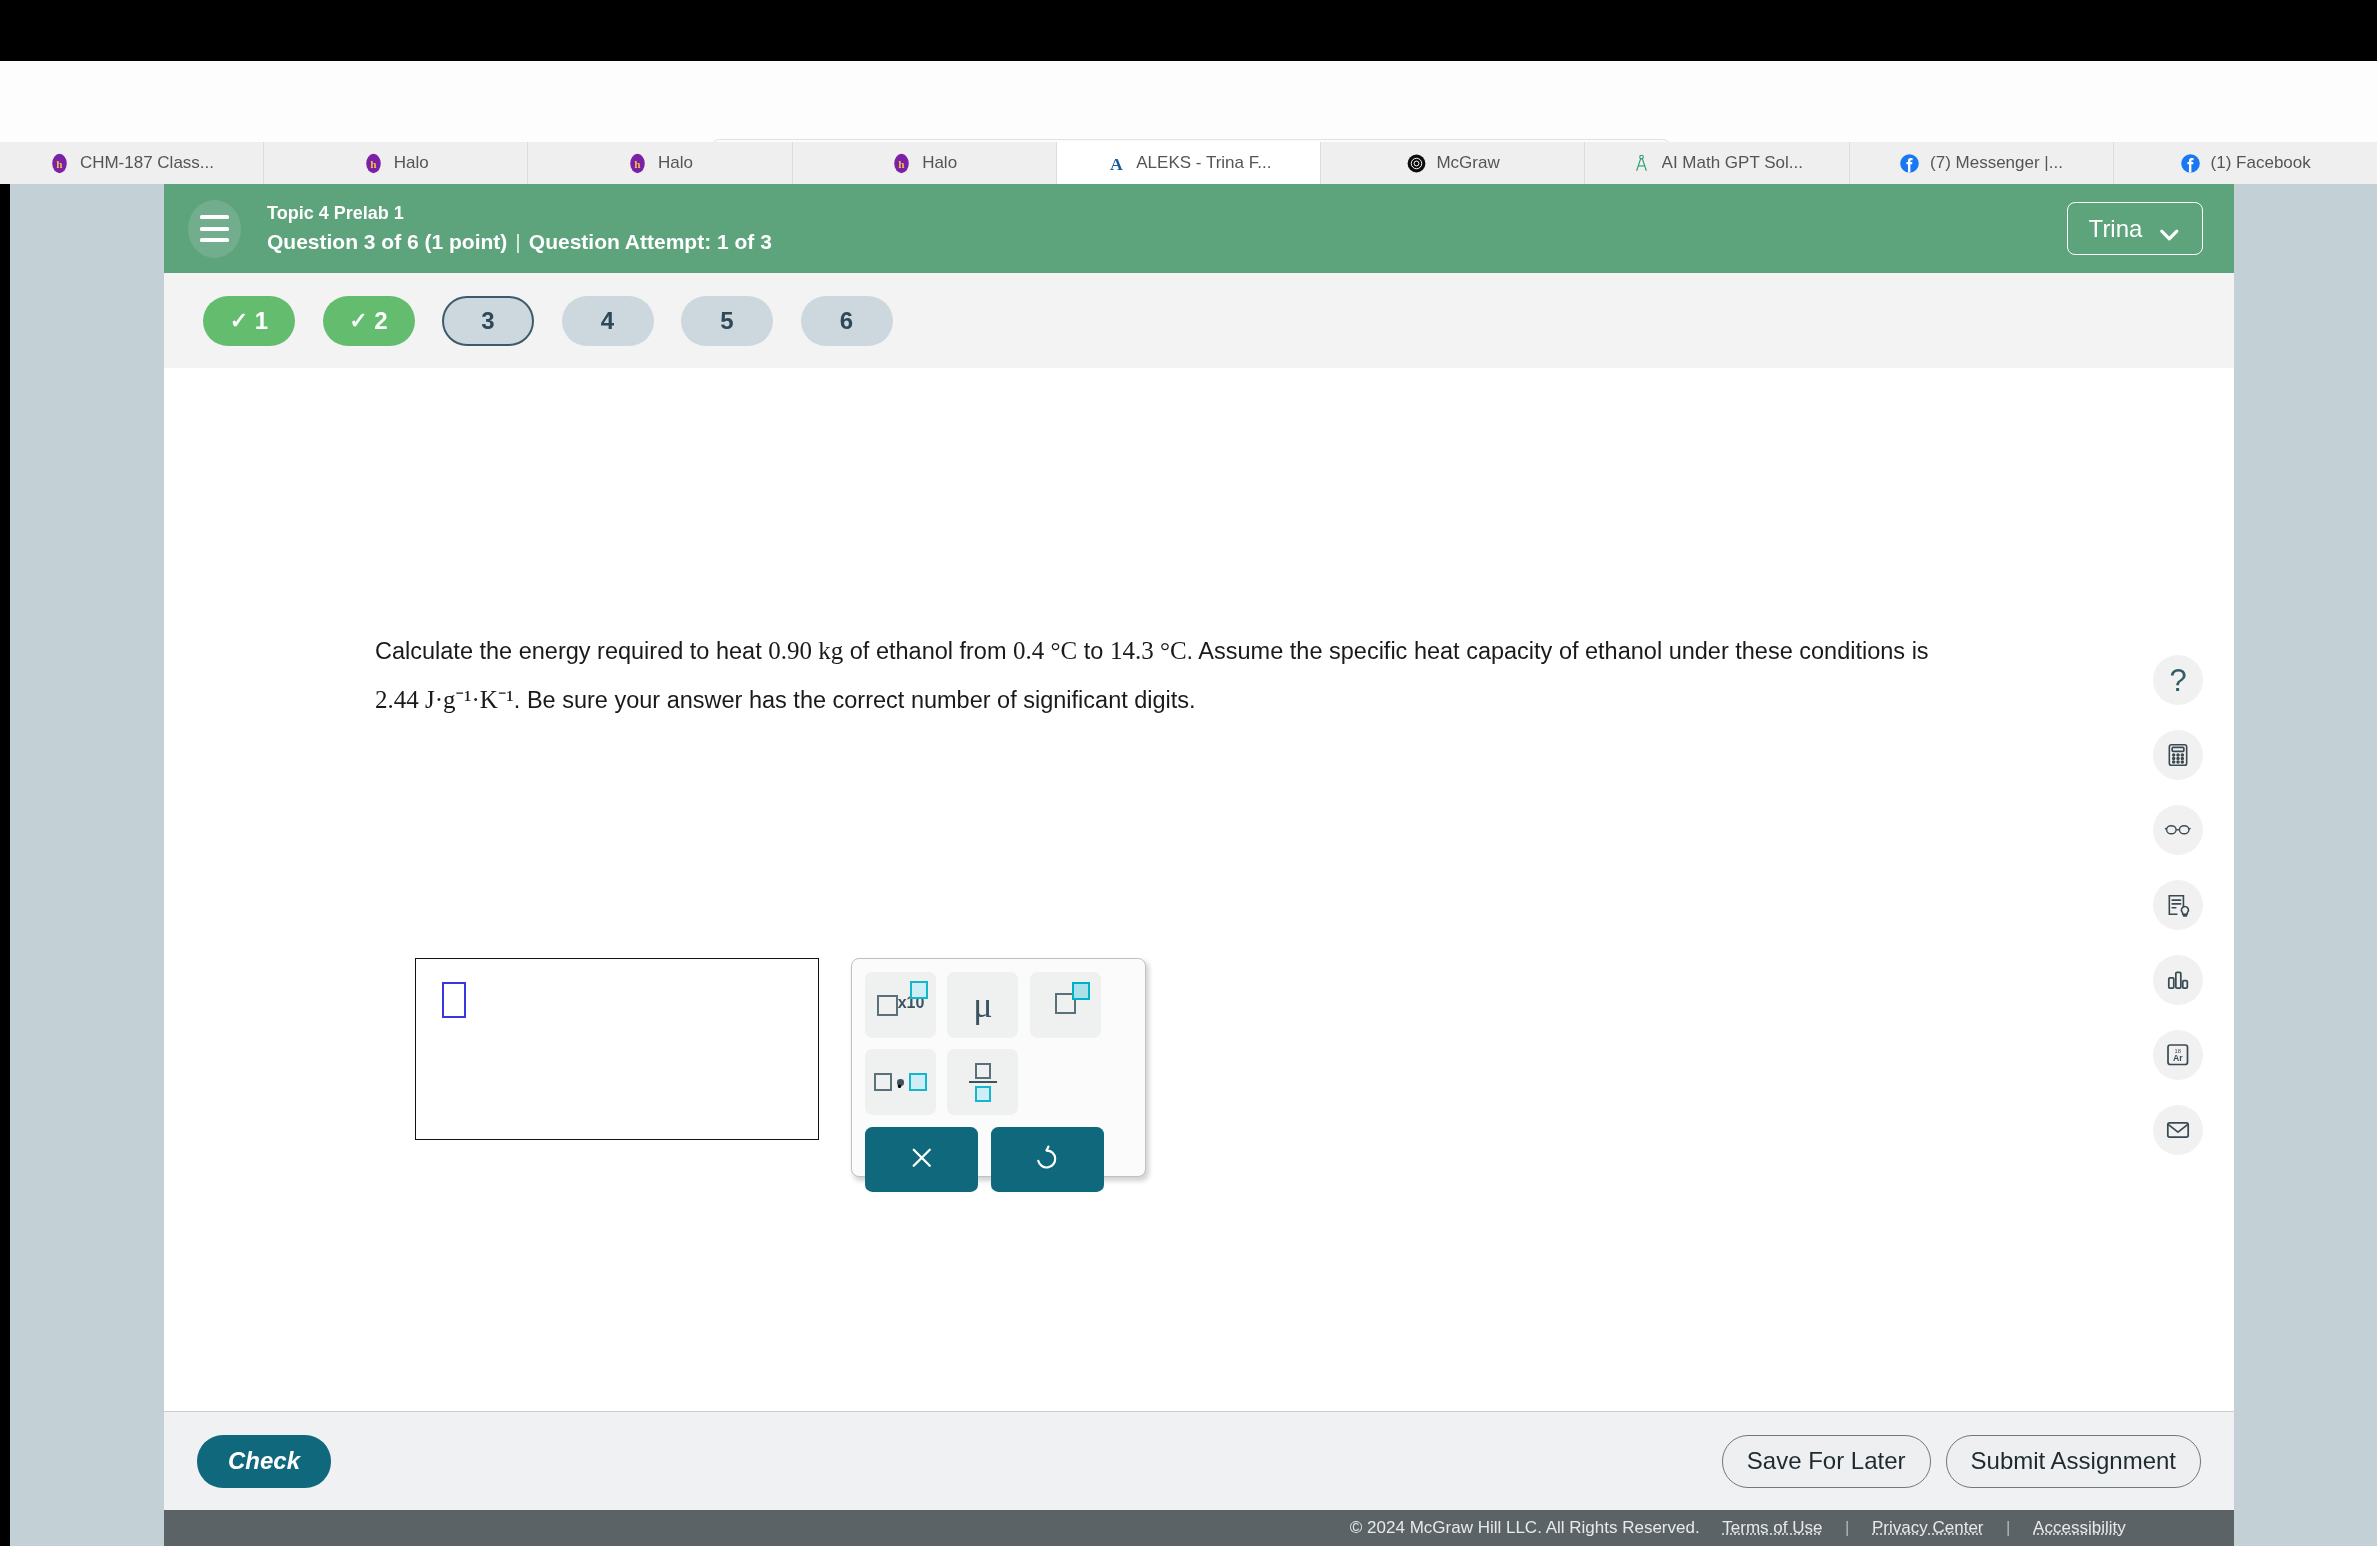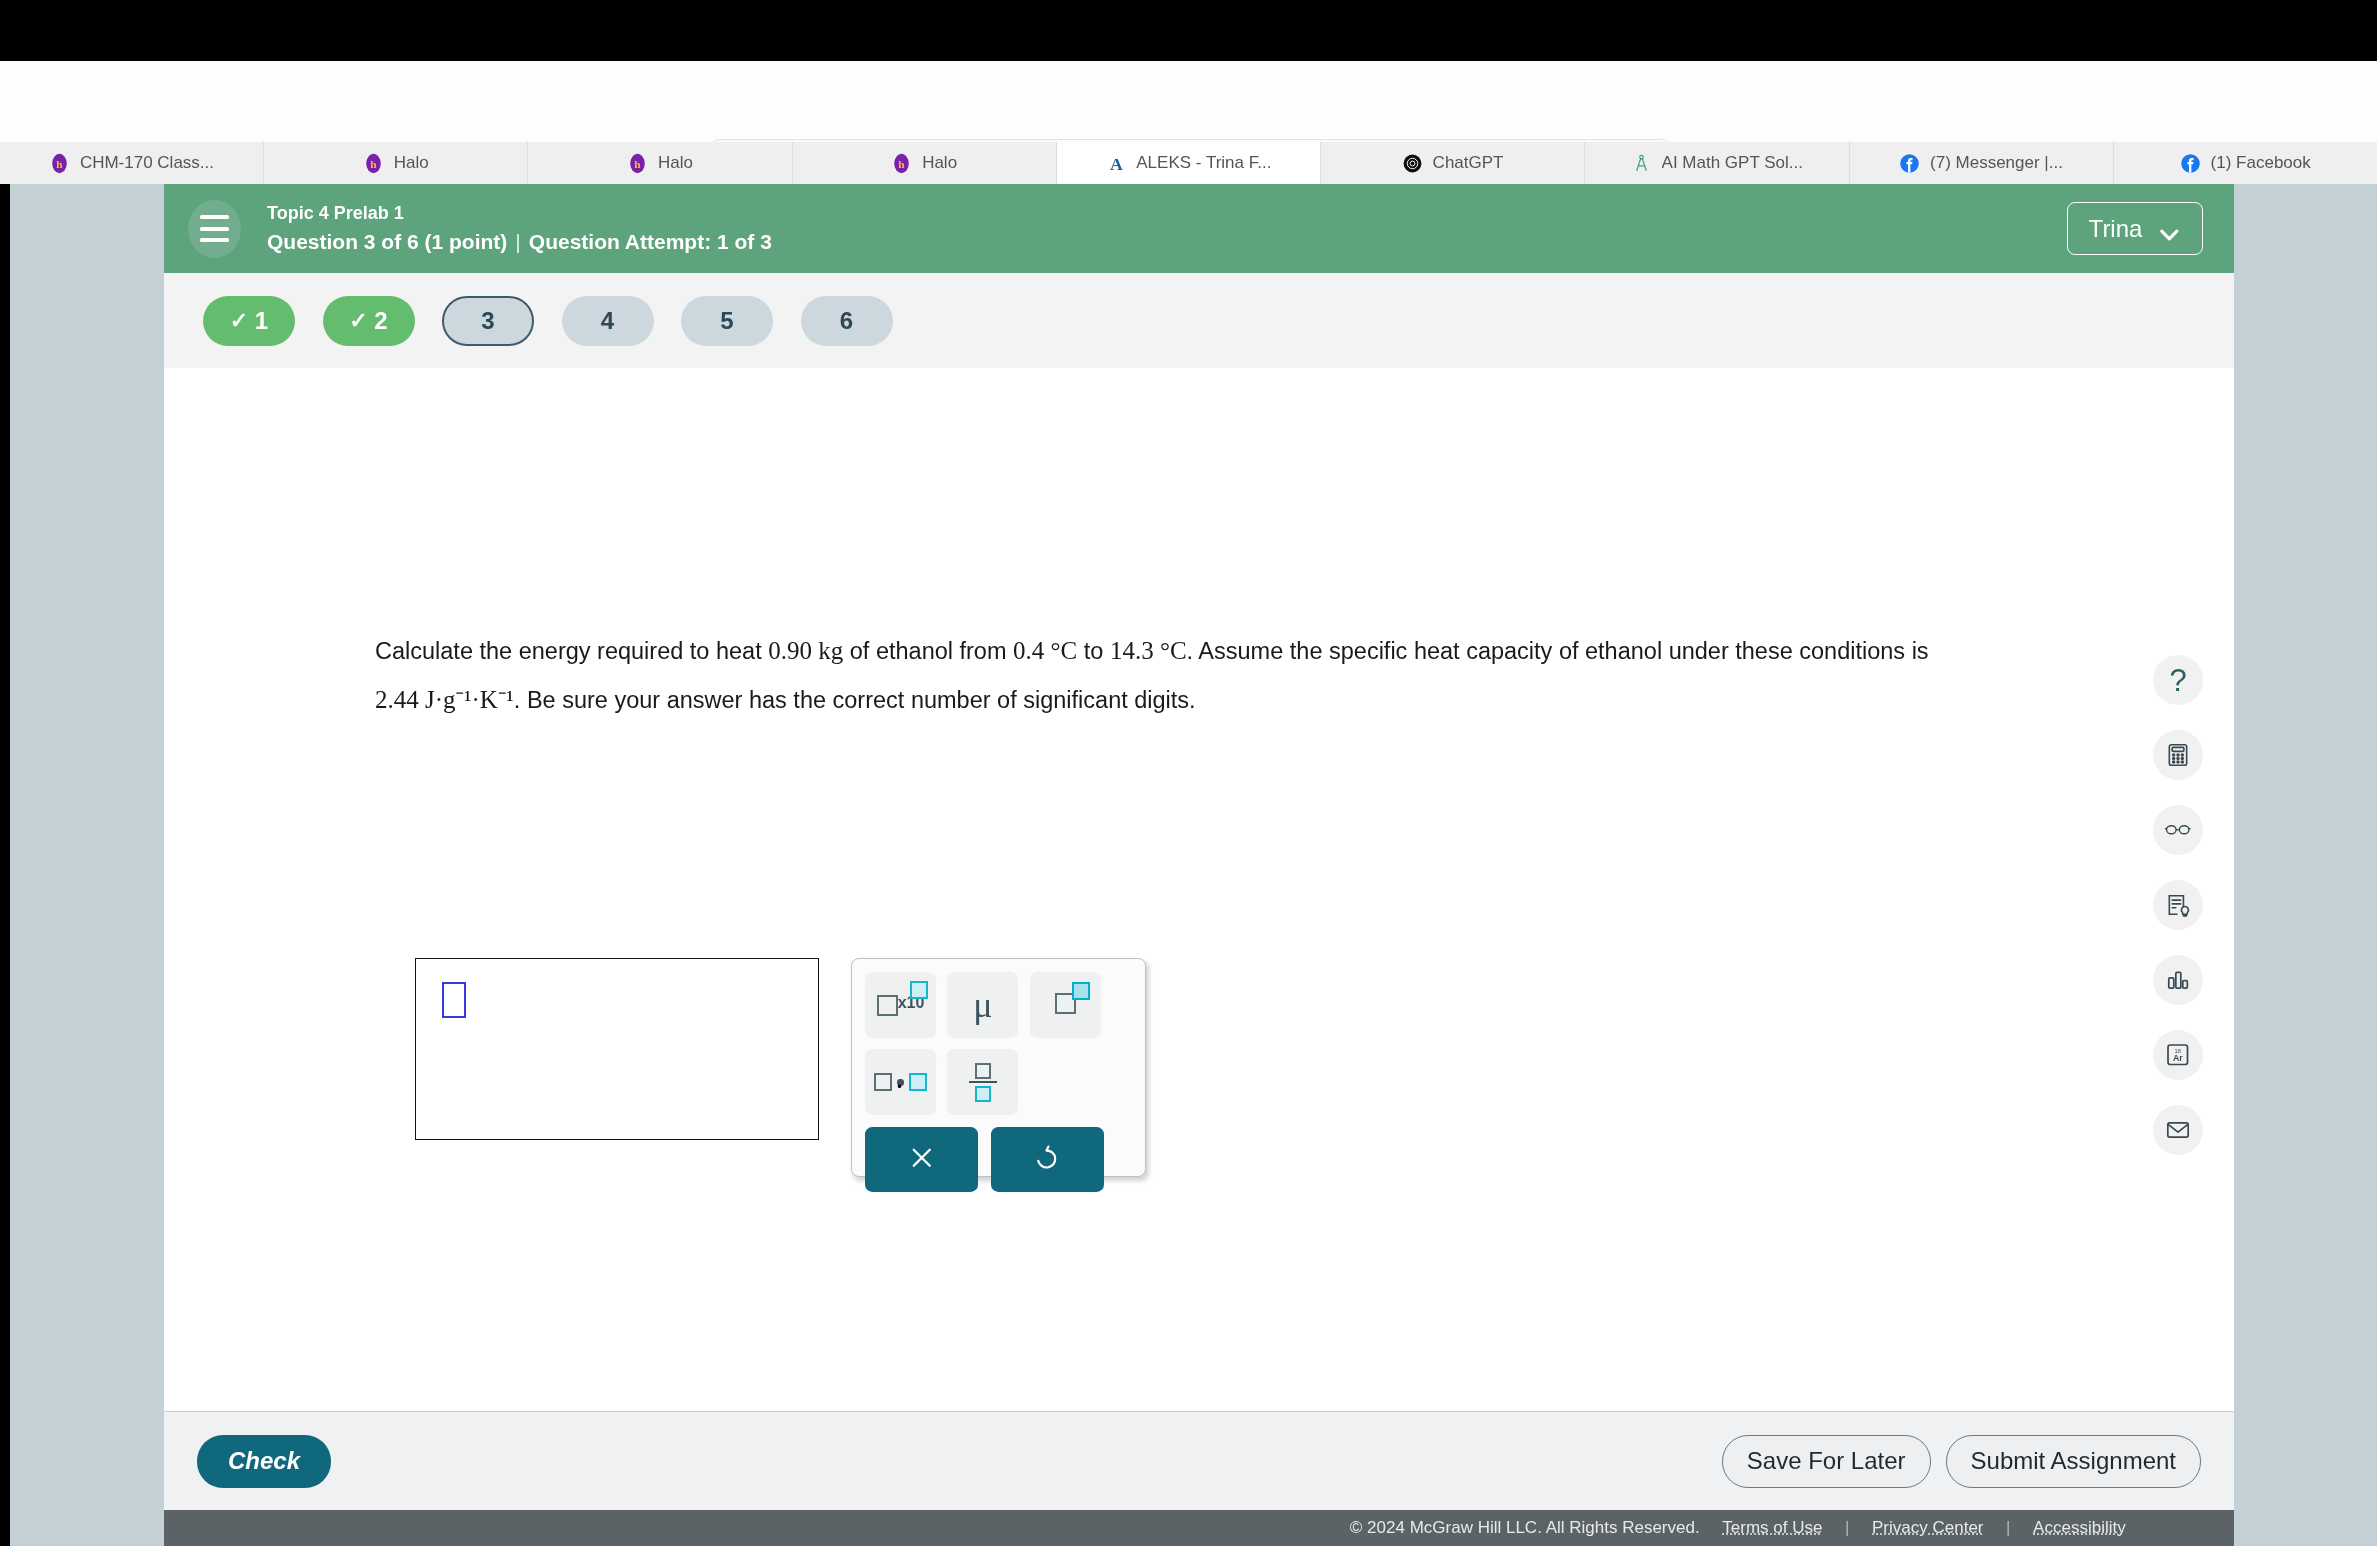--- a/index.html
+++ b/index.html
@@ -258,21 +258,21 @@
   </div>
 
   <div class="tabstrip">
     <div class="tab">
       <span class="favicon">
         <svg width="21" height="21" viewBox="0 0 26 26" style="font-size:21px">
             <ellipse cx="13" cy="13" rx="9" ry="12" fill="#7b21a8"></ellipse>
             <text x="13" y="19" font-size="14" font-family="Liberation Serif, serif" fill="#f0c040" text-anchor="middle" font-weight="bold">h</text>
           </svg>
       </span>
-      <span class="tab-label">CHM-170 Class...</span>
+      <span class="tab-label">CHM-187 Class...</span>
     </div>
     <div class="tab">
       <span class="favicon">
         <svg width="21" height="21" viewBox="0 0 26 26" style="font-size:21px">
             <ellipse cx="13" cy="13" rx="9" ry="12" fill="#7b21a8"></ellipse>
             <text x="13" y="19" font-size="14" font-family="Liberation Serif, serif" fill="#f0c040" text-anchor="middle" font-weight="bold">h</text>
           </svg>
       </span>
       <span class="tab-label">Halo</span>
     </div>
@@ -303,21 +303,21 @@
       <span class="tab-label">ALEKS - Trina F...</span>
     </div>
     <div class="tab">
       <span class="favicon">
         <svg width="21" height="21" viewBox="0 0 26 26">
             <circle cx="13" cy="13" r="11" fill="#0d0d0d"></circle>
             <circle cx="13" cy="13" r="6.5" fill="none" stroke="#fff" stroke-width="1.2"></circle>
             <circle cx="13" cy="13" r="3" fill="none" stroke="#fff" stroke-width="1.2"></circle>
           </svg>
       </span>
-      <span class="tab-label">ChatGPT</span>
+      <span class="tab-label">McGraw</span>
     </div>
     <div class="tab">
       <span class="favicon">
         <svg width="21" height="21" viewBox="0 0 26 26" fill="none" stroke="#22a06b" stroke-width="1.4">
             <circle cx="13" cy="5" r="2.2"></circle>
             <line x1="12" y1="7" x2="7" y2="22"></line>
             <line x1="14" y1="7" x2="19" y2="22"></line>
             <line x1="9" y1="16" x2="17" y2="16"></line>
           </svg>
       </span>

